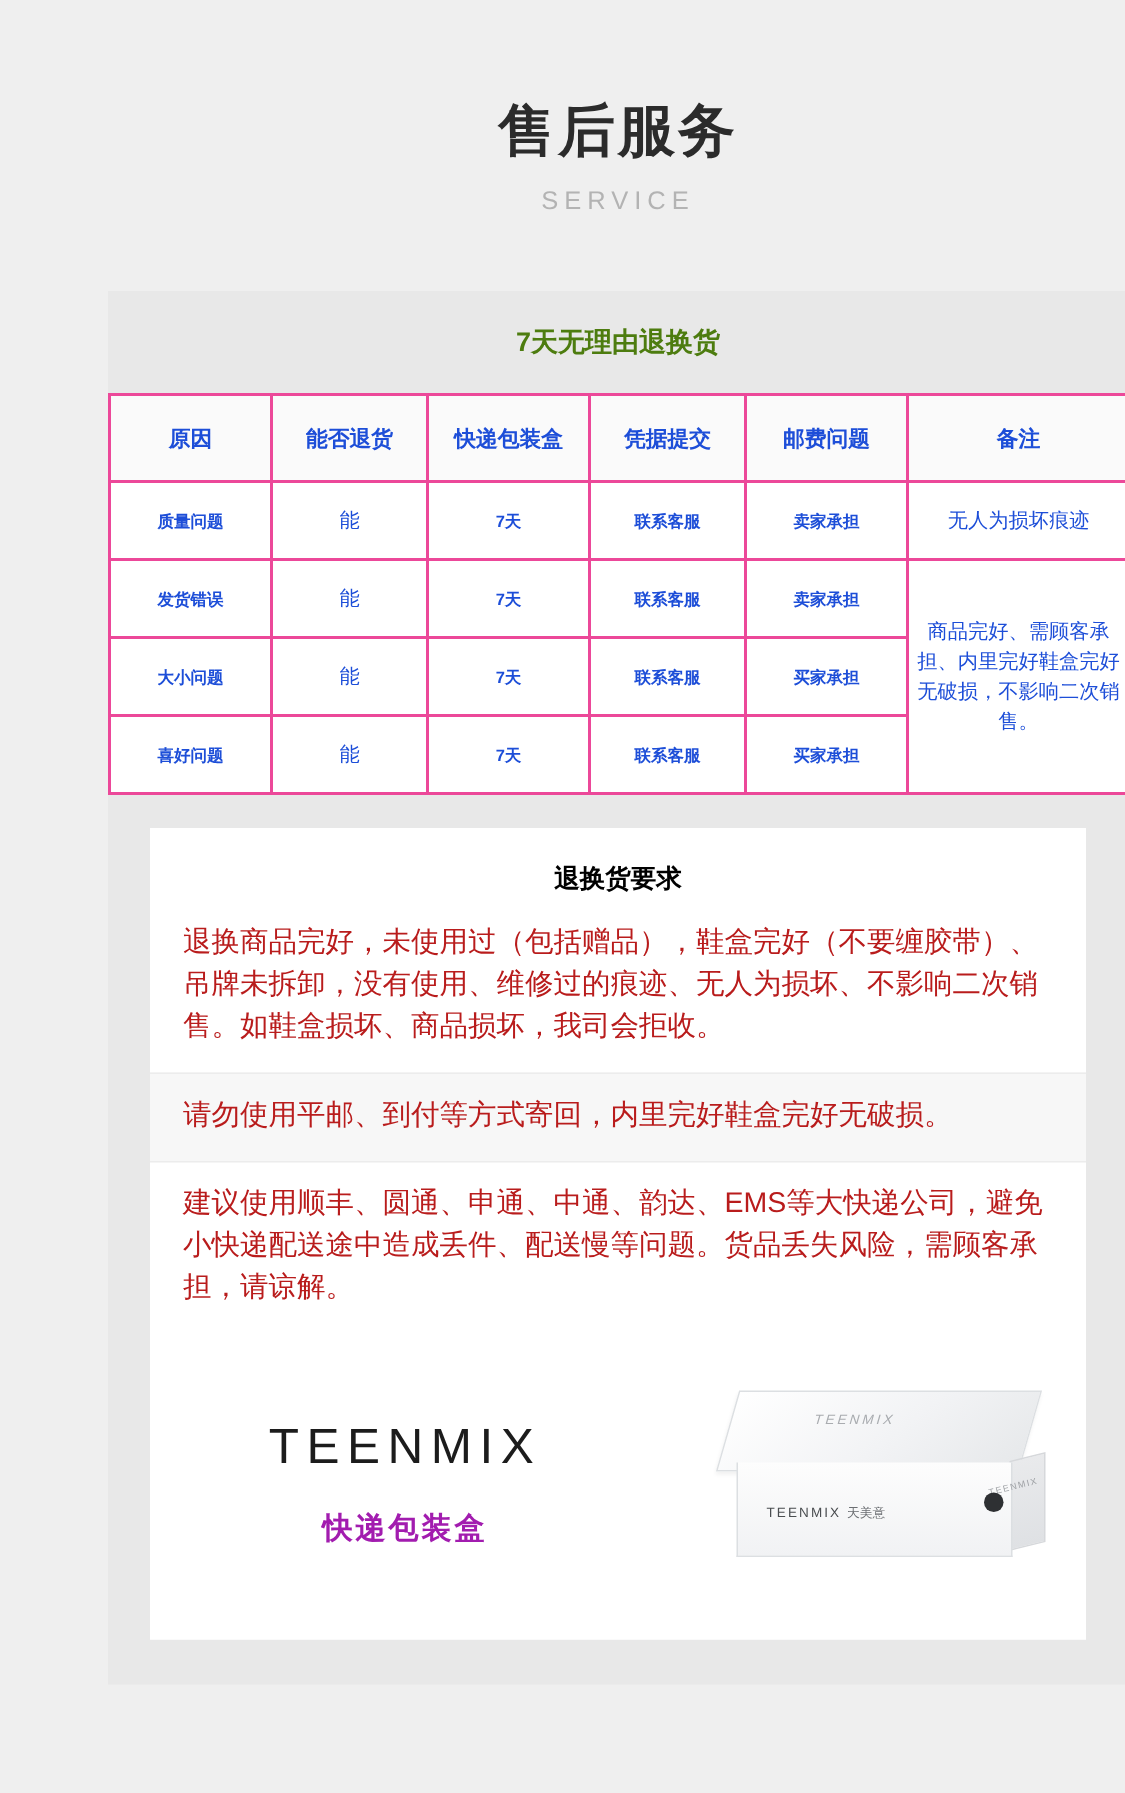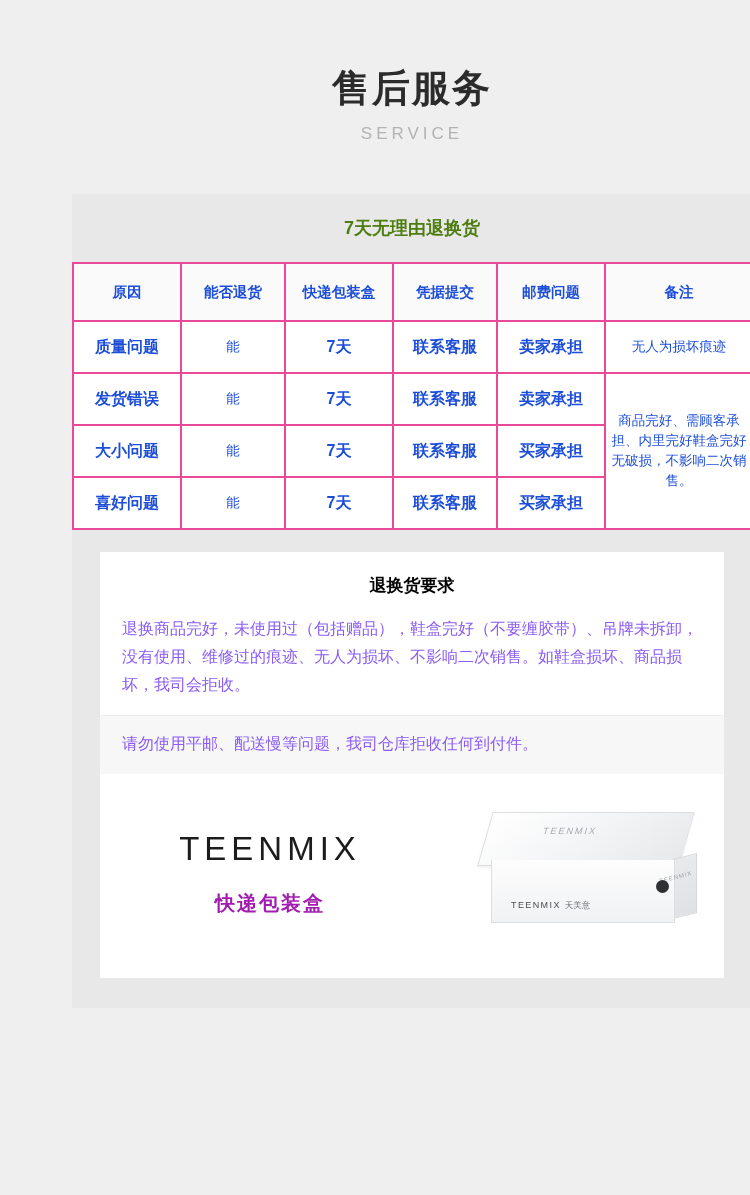--- a/index.html
+++ b/index.html
@@ -78,21 +78,21 @@
     background: #fafafa;
     font-weight: bold;
     font-size: 14.5px;
   }
   table.refund tbody td {
     height: 50px;
     font-weight: normal;
   }
   table.refund tbody td.bold {
     font-weight: bold;
-    font-size: 16px;
+    font-size: 11px;
   }
   td.note-cell {
     font-size: 12.5px;
     line-height: 20px;
     padding: 4px 8px;
     text-align: left;
     vertical-align: middle;
     font-weight: bold;
     color: #333;
   }
@@ -120,23 +120,23 @@
     box-sizing: border-box;
   }
   .req-title {
     text-align: center;
     font-size: 17px;
     font-weight: bold;
     color: #000000;
     padding: 22px 0 18px 0;
   }
   .req-para {
-    font-size: 16px;
+    font-size: 19px;
     line-height: 28px;
-    color: #8b5cf6;
+    color: #b91c1c;
     padding: 14px 22px 16px 22px;
     border-top: 1px solid #ececec;
   }
   .req-para.first { border-top: none; padding-top: 0; }
   .req-band { background: #f7f7f7; }
 
   
   .brand-block {
     background: #ffffff;
     display: flex;
@@ -221,21 +221,21 @@
     left: 66px;
     top: 18px;
     font-size: 9px;
     letter-spacing: 2px;
     color: #a9acb0;
     transform: skewX(-16deg);
   }
   .shoebox .logo-body {
     position: absolute;
     left: 34px;
-    top: 92px;
+    top: 80px;
     font-size: 9px;
     letter-spacing: 1.4px;
     color: #4a4d50;
     text-align: right;
   }
   .shoebox .logo-body .cn {
     letter-spacing: 0;
     font-size: 8.5px;
     color: #6b6e72;
   }
@@ -312,21 +312,22 @@
           <td class="bold">买家承担</td>
         </tr>
       </tbody>
     </table>
   </div>
 
   <div class="req-wrap">
     <div class="req-card">
       <div class="req-title">退换货要求</div>
       <div class="req-para first">退换商品完好，未使用过（包括赠品），鞋盒完好（不要缠胶带）、吊牌未拆卸，没有使用、维修过的痕迹、无人为损坏、不影响二次销售。如鞋盒损坏、商品损坏，我司会拒收。</div>
-      <div class="req-para req-band">请勿使用平邮、配送慢等问题，我司仓库拒收任何到付件。</div>
+      <div class="req-para req-band">请勿使用平邮、到付等方式寄回，内里完好鞋盒完好无破损。</div>
+      <div class="req-para">建议使用顺丰、圆通、申通、中通、韵达、EMS等大快递公司，避免小快递配送途中造成丢件、配送慢等问题。货品丢失风险，需顾客承担，请谅解。</div>
 
       <div class="brand-block">
         <div class="brand-left">
           <div class="brand-name">TEENMIX</div>
           <div class="brand-sub">快递包装盒</div>
         </div>
         <div class="brand-right">
           <div class="shoebox">
             <div class="lid"></div>
             <div class="side"></div>

